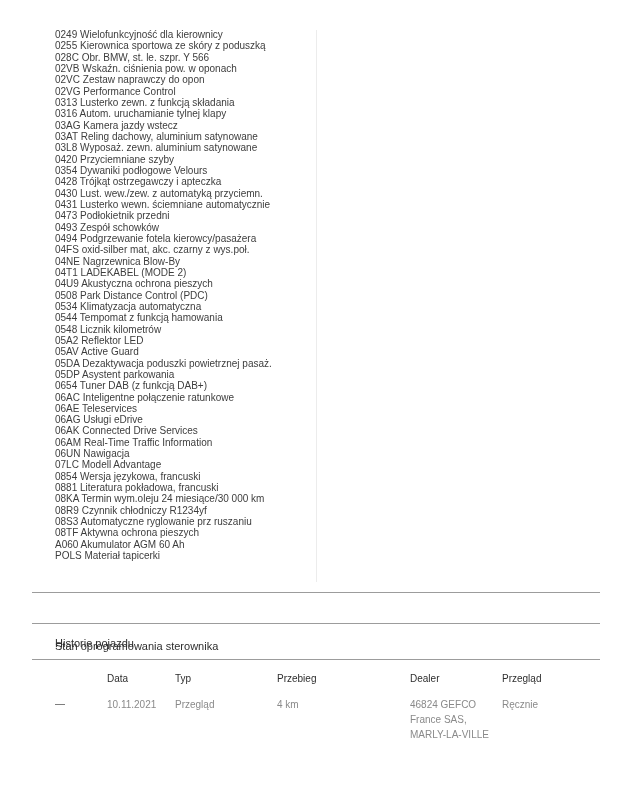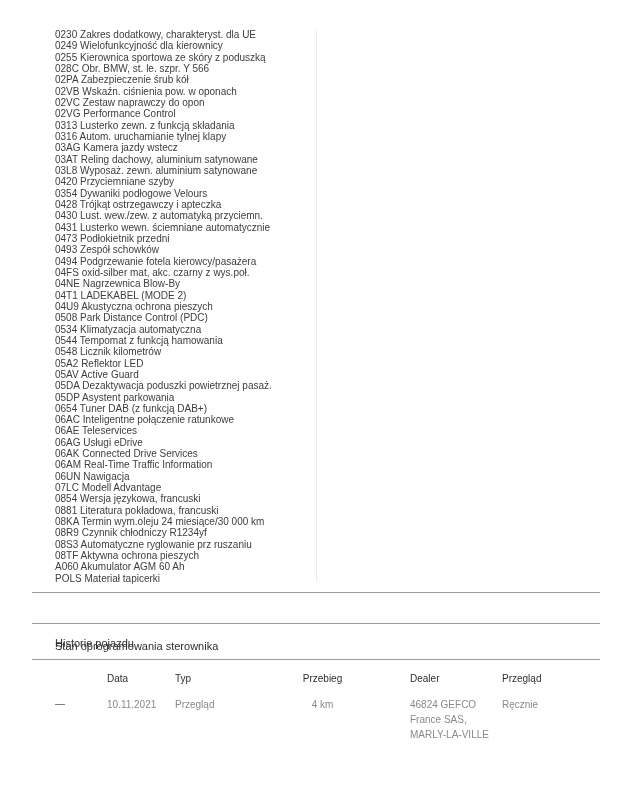--- a/index.html
+++ b/index.html
@@ -50,32 +50,30 @@
     font-size: 10px;
   }
   .t-row {
     display: grid;
     grid-template-columns: 40px 56px 90px 91px 18px 80px 1fr;
     gap: 12px;
   }
   .t-head { color: #2e2e2e; }
   .t-body { margin-top: 13px; color: #8a8a8a; line-height: 15px; }
   .cell { text-align: left; }
-  .cell.right { text-align: center; }
+  .cell.right { text-align: left; }
   .dash-cell { color: #555555; cursor: pointer; line-height: 13px; }
 </style>
 </head>
 <body>
 
 <div class="equip-col">
-    <div class="equip-line">0230 Zakres dodatkowy, charakteryst. dla UE</div>
     <div class="equip-line">0249 Wielofunkcyjność dla kierownicy</div>
     <div class="equip-line">0255 Kierownica sportowa ze skóry z poduszką</div>
     <div class="equip-line">028C Obr. BMW, st. le. szpr. Y 566</div>
-    <div class="equip-line">02PA Zabezpieczenie śrub kół</div>
     <div class="equip-line">02VB Wskaźn. ciśnienia pow. w oponach</div>
     <div class="equip-line">02VC Zestaw naprawczy do opon</div>
     <div class="equip-line">02VG Performance Control</div>
     <div class="equip-line">0313 Lusterko zewn. z funkcją składania</div>
     <div class="equip-line">0316 Autom. uruchamianie tylnej klapy</div>
     <div class="equip-line">03AG Kamera jazdy wstecz</div>
     <div class="equip-line">03AT Reling dachowy, aluminium satynowane</div>
     <div class="equip-line">03L8 Wyposaż. zewn. aluminium satynowane</div>
     <div class="equip-line">0420 Przyciemniane szyby</div>
     <div class="equip-line">0354 Dywaniki podłogowe Velours</div>

